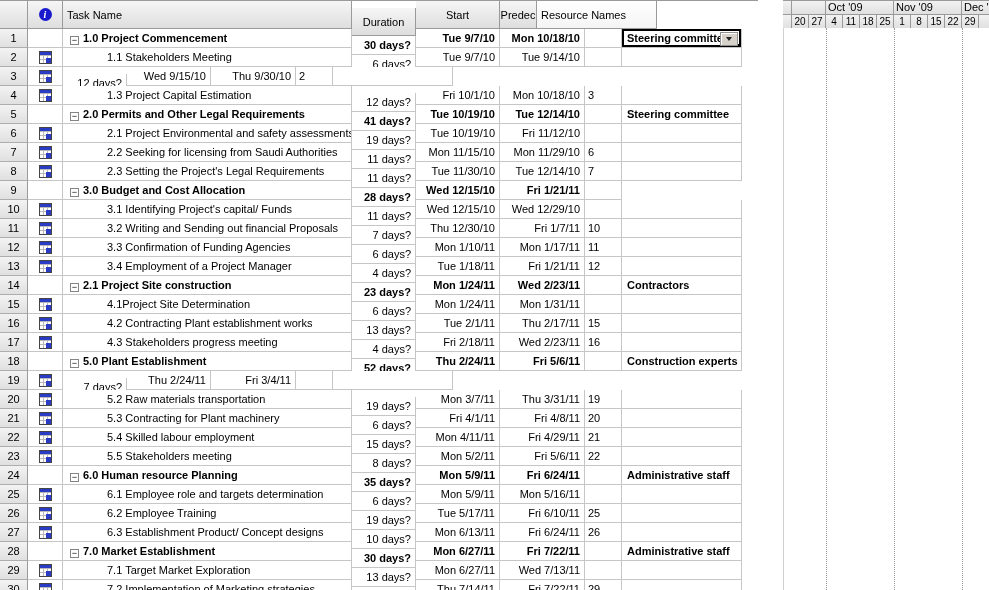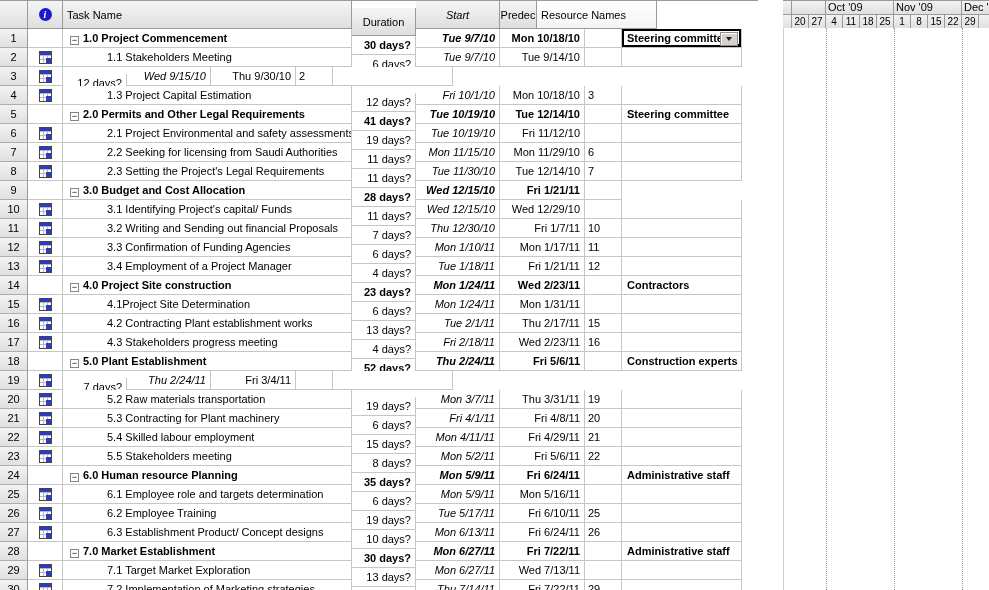--- a/index.html
+++ b/index.html
@@ -13,21 +13,21 @@
   .hcell{box-sizing:border-box;height:28px;background:linear-gradient(#f6f6f6,#dedede);
          border-right:1px solid #9a9a9a;border-bottom:1px solid #9a9a9a;
          display:flex;align-items:center;justify-content:center;overflow:hidden;white-space:nowrap;}
   .hcell.left{justify-content:flex-start;padding-left:4px;}
   .hcell.active-col{background:linear-gradient(#ffffff,#f4f4f4);}
   .trow{height:19px;}
   .cell{box-sizing:border-box;height:19px;line-height:18px;background:#fff;
         border-right:1px solid #c6c6c6;border-bottom:1px solid #c6c6c6;
         overflow:hidden;white-space:nowrap;}
   .c-num{width:28px;} .c-info{width:35px;} .c-name{width:289px;}
-  .c-duration{width:64px;margin-top:7px;} .c-start{width:84px;font-style:italic;} .c-finish{width:85px;}
+  .c-duration{width:64px;margin-top:7px;} .c-start{width:84px;} .c-finish{width:85px;}
   .c-pred{width:37px;} .c-res{width:120px;}
   .cell.c-num{background:linear-gradient(#f3f3f3,#e0e0e0);border-right:1px solid #9a9a9a;
         border-bottom:1px solid #adadad;text-align:center;}
   .cell.c-info{display:flex;align-items:center;justify-content:center;}
   .cell.c-duration,.cell.c-start,.cell.c-finish{text-align:right;padding-right:4px;}
   .cell.c-pred{padding-left:3px;}
   .cell.c-res{padding-left:5px;position:relative;}
   .trow.summary .c-name,.trow.summary .c-duration,.trow.summary .c-start,
   .trow.summary .c-finish,.trow.summary .c-res{font-weight:bold;}
   .tname{display:inline-block;}
@@ -231,21 +231,21 @@
           <div class="cell c-name ind-sub"><span class="tname">3.4 Employment of a Project Manager</span></div>
           <div class="cell c-duration">4 days?</div>
           <div class="cell c-start">Tue 1/18/11</div>
           <div class="cell c-finish">Fri 1/21/11</div>
           <div class="cell c-pred">12</div>
           <div class="cell c-res"><span></span></div>
         </div>
         <div class="trow summary">
           <div class="cell c-num">14</div>
           <div class="cell c-info"></div>
-          <div class="cell c-name ind-sum"><span class="collapse-box">−</span><span class="tname">4.0 Project Site construction</span></div>
+          <div class="cell c-name ind-sum"><span class="collapse-box">−</span><span class="tname">2.1 Project Site construction</span></div>
           <div class="cell c-duration">23 days?</div>
           <div class="cell c-start">Mon 1/24/11</div>
           <div class="cell c-finish">Wed 2/23/11</div>
           <div class="cell c-pred"></div>
           <div class="cell c-res"><span>Contractors</span></div>
         </div>
         <div class="trow">
           <div class="cell c-num">15</div>
           <div class="cell c-info">
             <div class="task-icon"></div>

